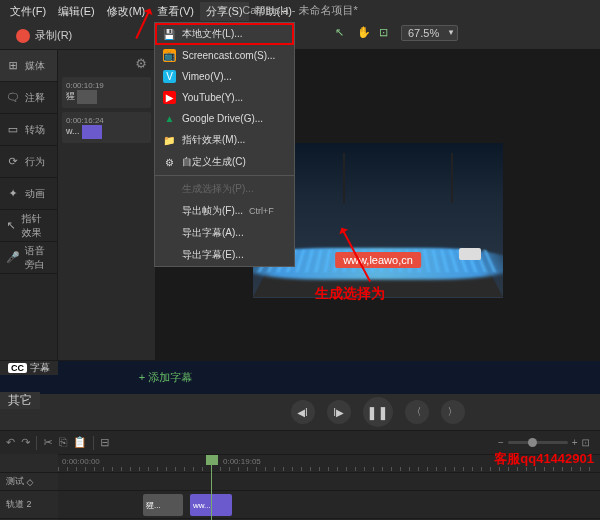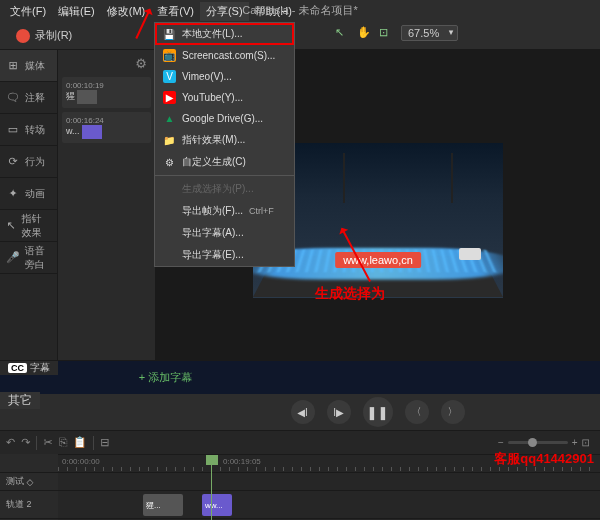--- a/index.html
+++ b/index.html
@@ -310,21 +310,21 @@
 
   <div class="tracks">
     <div class="track" style="height:18px">
       <div class="track-head"><span>测试</span>&nbsp;<span>◇</span></div>
       <div class="track-body"></div>
     </div>
     <div class="track">
       <div class="track-head">轨道 2</div>
       <div class="track-body">
         <div class="tclip img" style="left:85px;width:40px">猩...</div>
-        <div class="tclip vid" style="left:144px;width:30px">ww...</div>
+        <div class="tclip vid" style="left:132px;width:42px">ww...</div>
       </div>
     </div>
     <div class="track">
       <div class="track-head">轨道 1</div>
       <div class="track-body">
         
       </div>
     </div>
   </div>
 </div>

